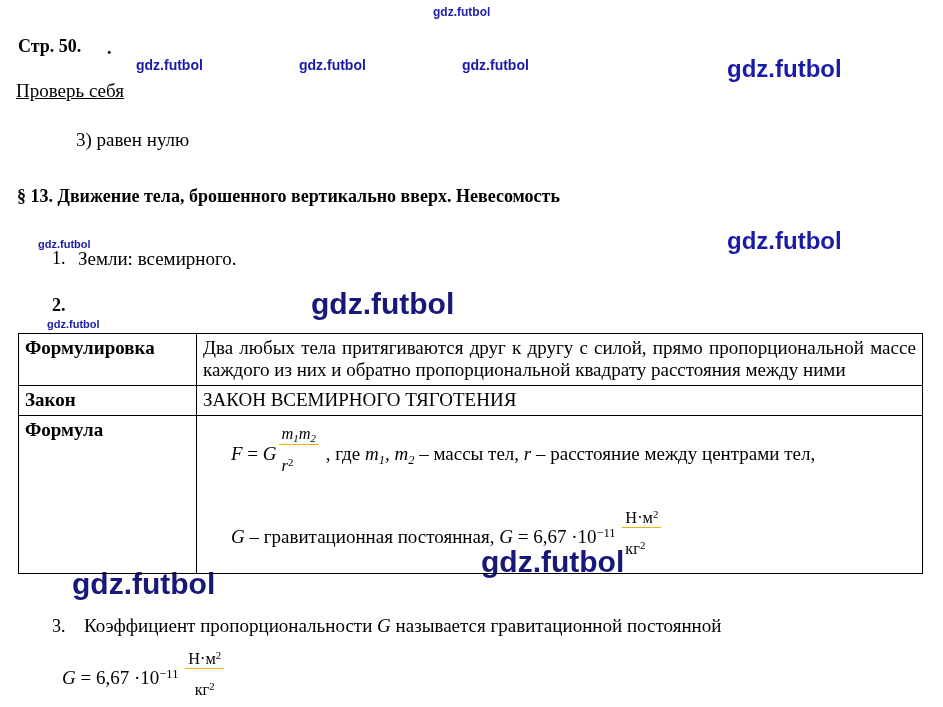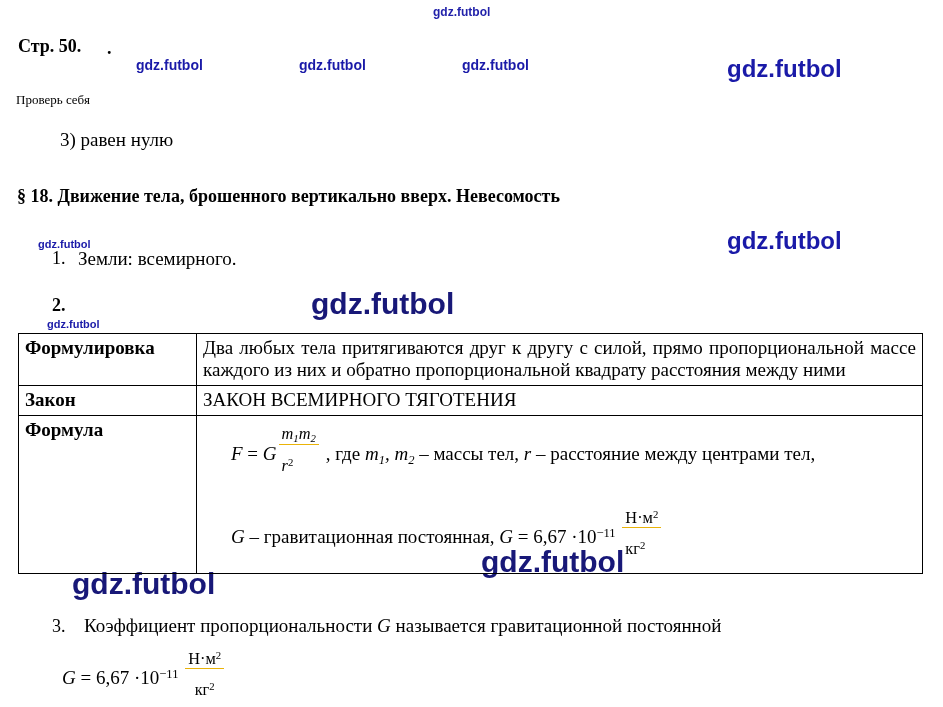--- a/index.html
+++ b/index.html
@@ -42,22 +42,22 @@
   .wm-big4     { left: 72px;  top: 567px; font-size: 30px; color: #181878; }
   .wm-big5     { left: 481px; top: 545px; font-size: 30px; color: #181878; }
 
   
   .t {
     position: absolute;
     white-space: nowrap;
   }
   .page-label  { left: 18px;  top: 36px;  font-size: 18px; font-weight: bold; }
   .page-dot    { left: 107px; top: 38px;  font-size: 18px; font-weight: bold; }
-  .check       { left: 16px;  top: 92px;  font-size: 13px; }
-  .answer1     { left: 60px;  top: 129px; font-size: 19px; }
+  .check       { left: 16px;  top: 80px;  font-size: 19px; text-decoration: underline; }
+  .answer1     { left: 76px;  top: 129px; font-size: 19px; }
   .section     { left: 17px;  top: 186px; font-size: 18px; font-weight: bold; }
   .item1-num   { left: 52px;  top: 248px; font-size: 18px; }
   .item1-txt   { left: 78px;  top: 248px; font-size: 19px; }
   .item2-num   { left: 52px;  top: 295px; font-size: 18px; font-weight: bold; }
   .item3-num   { left: 52px;  top: 616px; font-size: 18px; }
   .item3-txt   { left: 84px;  top: 615px; font-size: 19px; }
 
   
   table.law {
     position: absolute;
@@ -138,21 +138,21 @@
   <div class="wm wm-small1">gdz.futbol</div>
   <div class="wm wm-small2">gdz.futbol</div>
   <div class="wm wm-big3">gdz.futbol</div>
   <div class="wm wm-big4">gdz.futbol</div>
   <div class="wm wm-big5">gdz.futbol</div>
 
   <div class="t page-label">Стр. 50.</div>
   <div class="t page-dot">.</div>
   <div class="t check">Проверь себя</div>
   <div class="t answer1">3) равен нулю</div>
-  <div class="t section">§ 18. Движение тела, брошенного вертикально вверх. Невесомость</div>
+  <div class="t section">§ 13. Движение тела, брошенного вертикально вверх. Невесомость</div>
 
   <div class="t item1-num">1.</div>
   <div class="t item1-txt">Земли: всемирного.</div>
 
   <div class="t item2-num">2.</div>
 
   <table class="law">
     <tbody>
         <tr>
       <td class="k">Формулировка</td>

